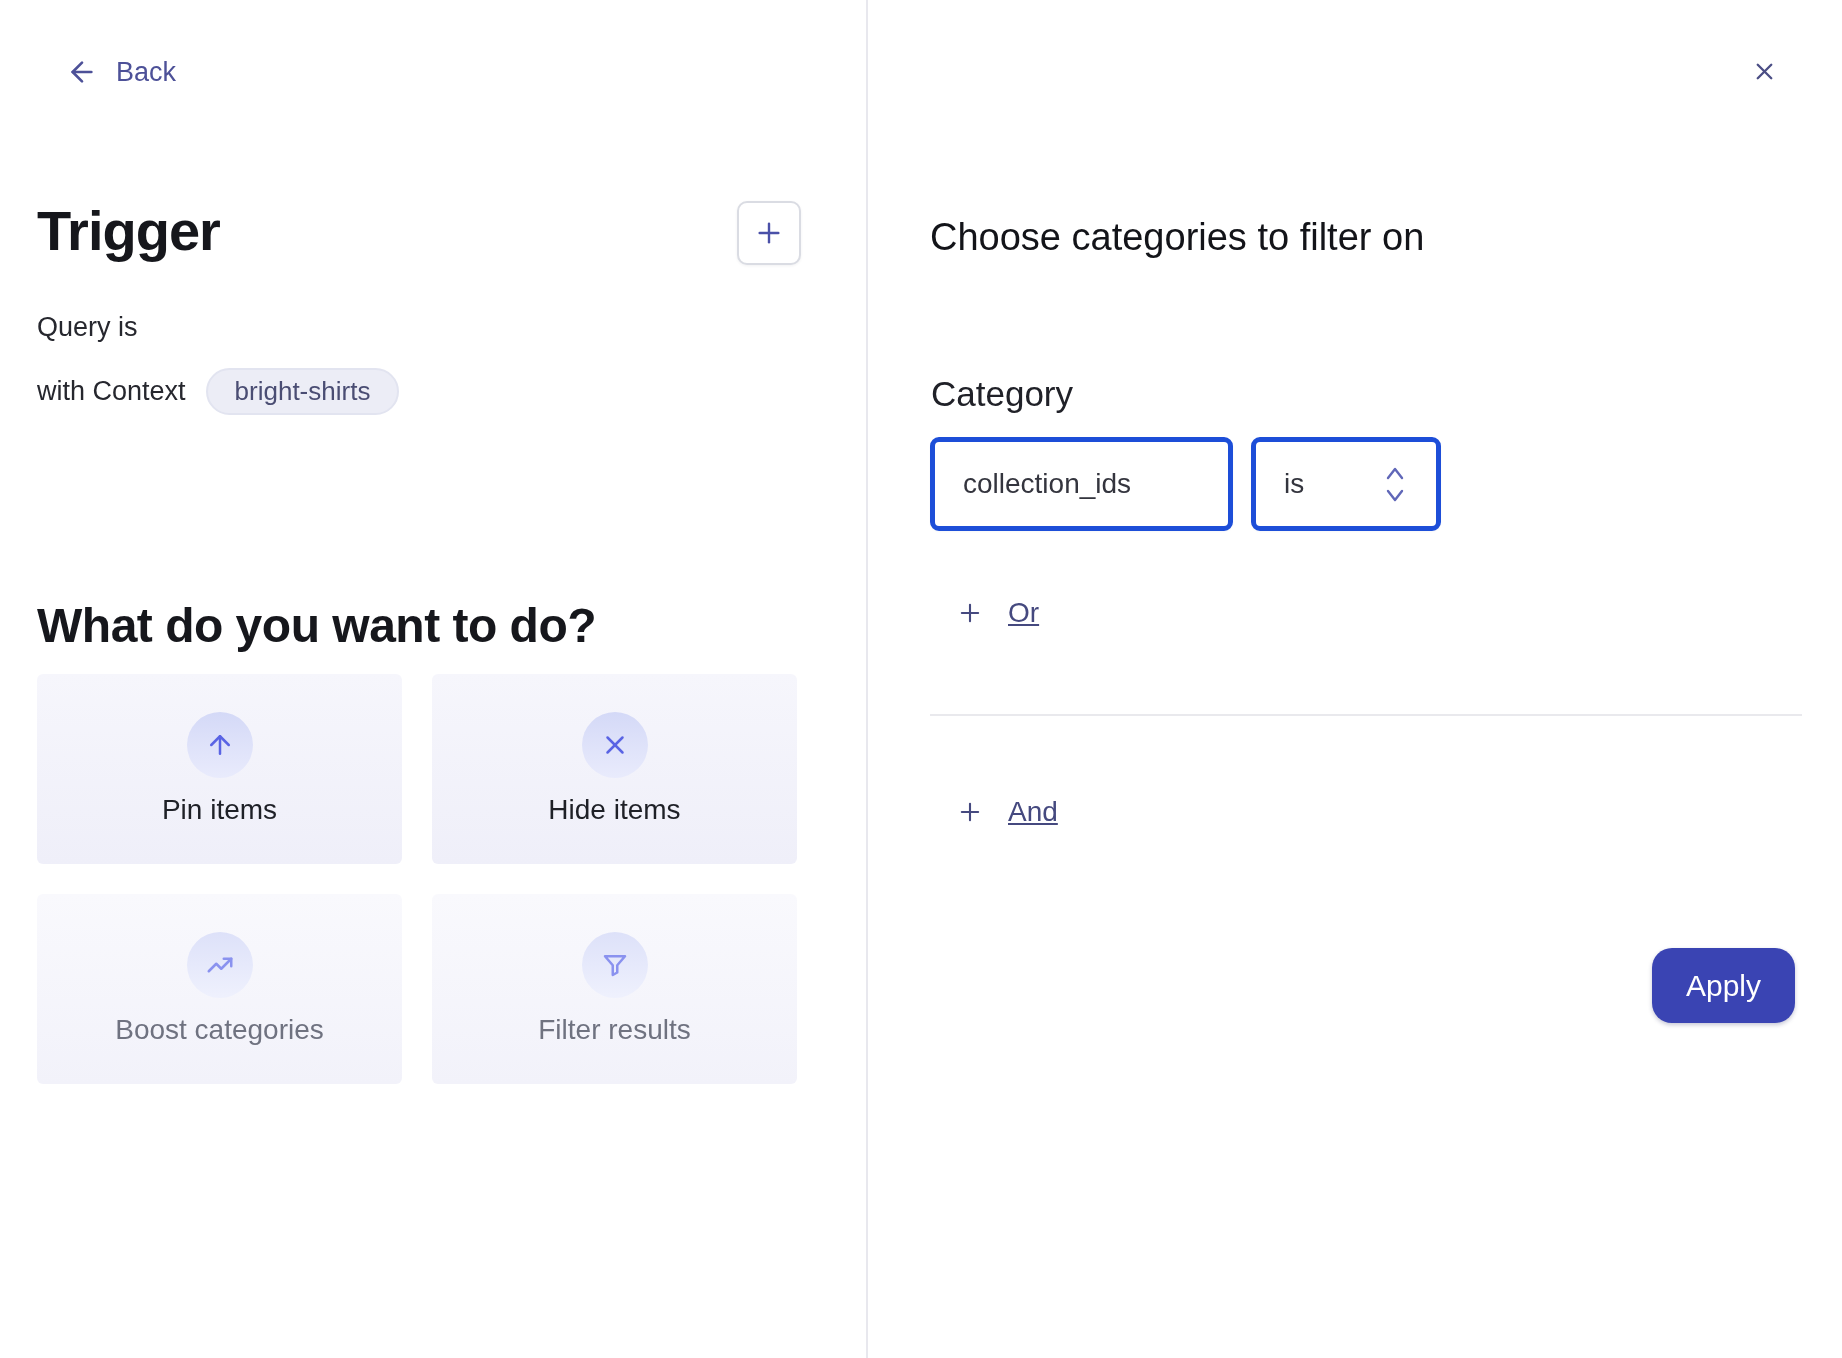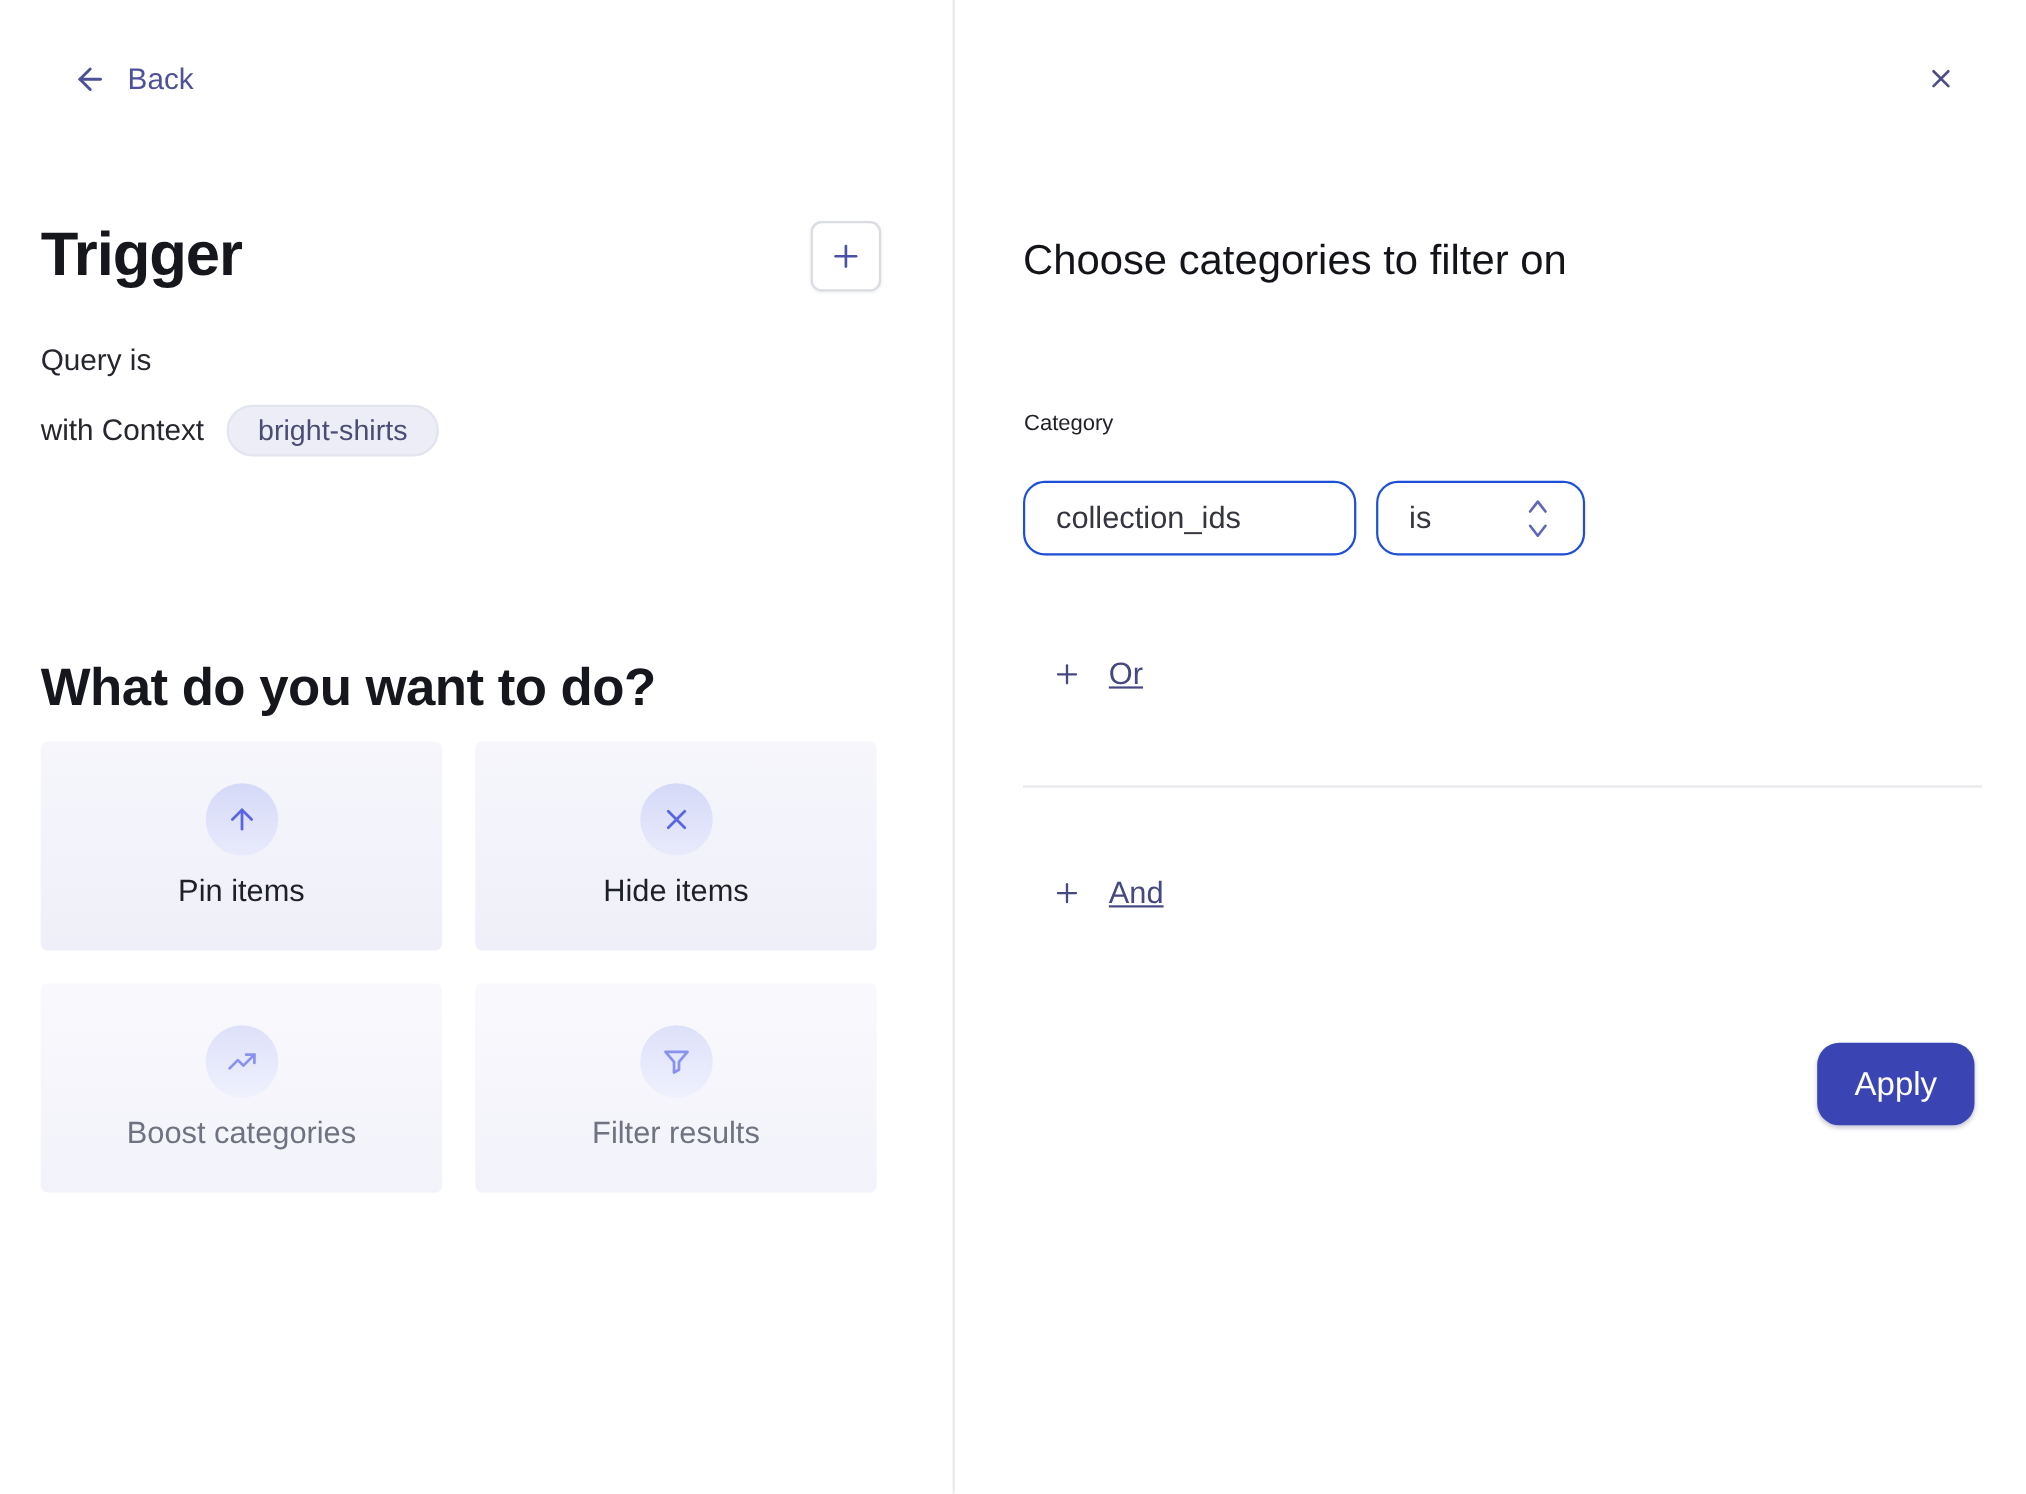--- a/index.html
+++ b/index.html
@@ -74,25 +74,25 @@
   .close-btn {
     position:absolute; left:1746px; top:53px; width:36px; height:36px;
     display:flex; align-items:center; justify-content:center; color:#4b4e85; cursor:pointer;
   }
   .close-btn svg { width:27px; height:27px; }
 
   .rp-heading {
     position:absolute; left:930px; top:216px; font-size:38px; font-weight:400; color:#131419;
   }
 
-  .category-label { position:absolute; left:931px; top:374px; font-size:20px; color:#202128; }
+  .category-label { position:absolute; left:931px; top:374px; font-size:35px; color:#202128; }
 
   .filter-row { position:absolute; left:930px; top:437px; display:flex; gap:18px; height:94px; }
   .f-box {
-    height:68px; border:2px solid #1d4ed8; border-radius:20px; background:#fff;
+    height:94px; border:5px solid #1d4ed8; border-radius:9px; background:#fff;
     display:flex; align-items:center; padding:0 28px; font-size:28px; color:#34353e;
     box-shadow:0 1px 2px rgba(18,18,40,.03);
   }
   input.f-box { outline:none; font-family:"Liberation Sans", sans-serif; }
   .f-attr { width:303px; }
   .f-op   { width:190px; justify-content:space-between; cursor:pointer; }
   .f-val  { width:350px; }
   .chevrons { display:flex; flex-direction:column; gap:5px; color:#6067b8; }
   .chevrons svg { width:26px; height:18px; }
 

